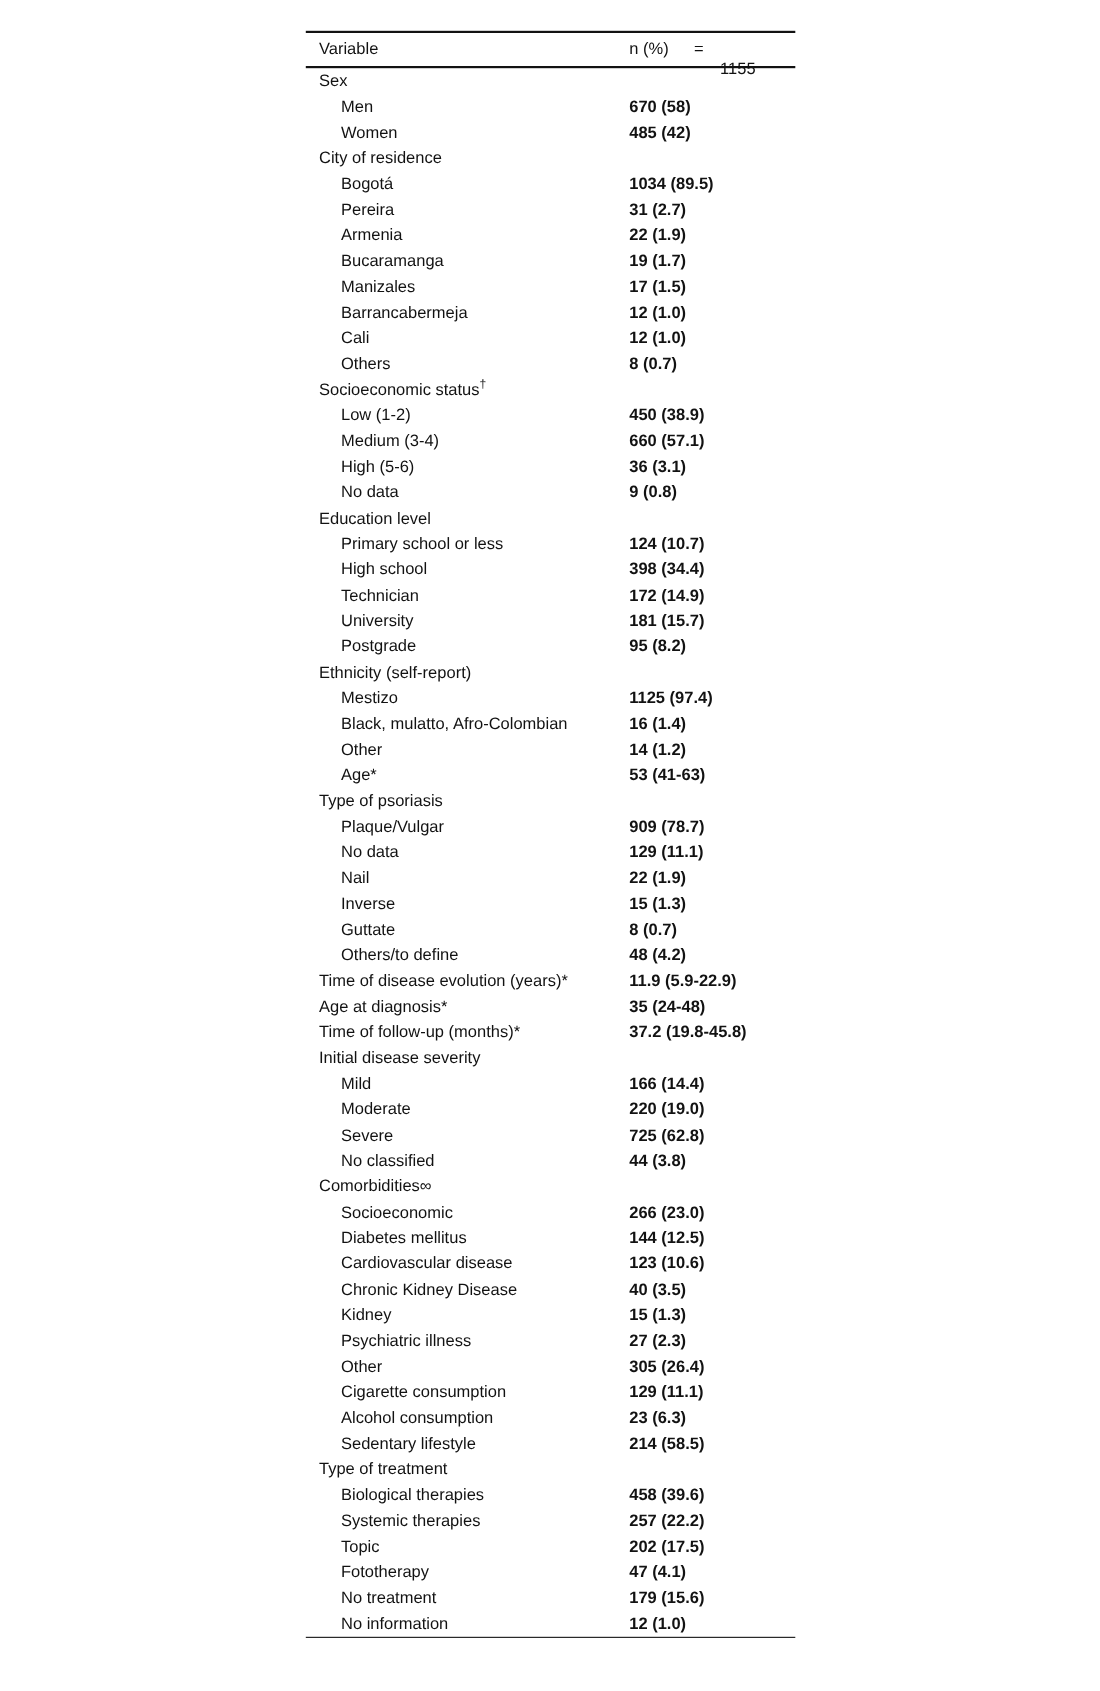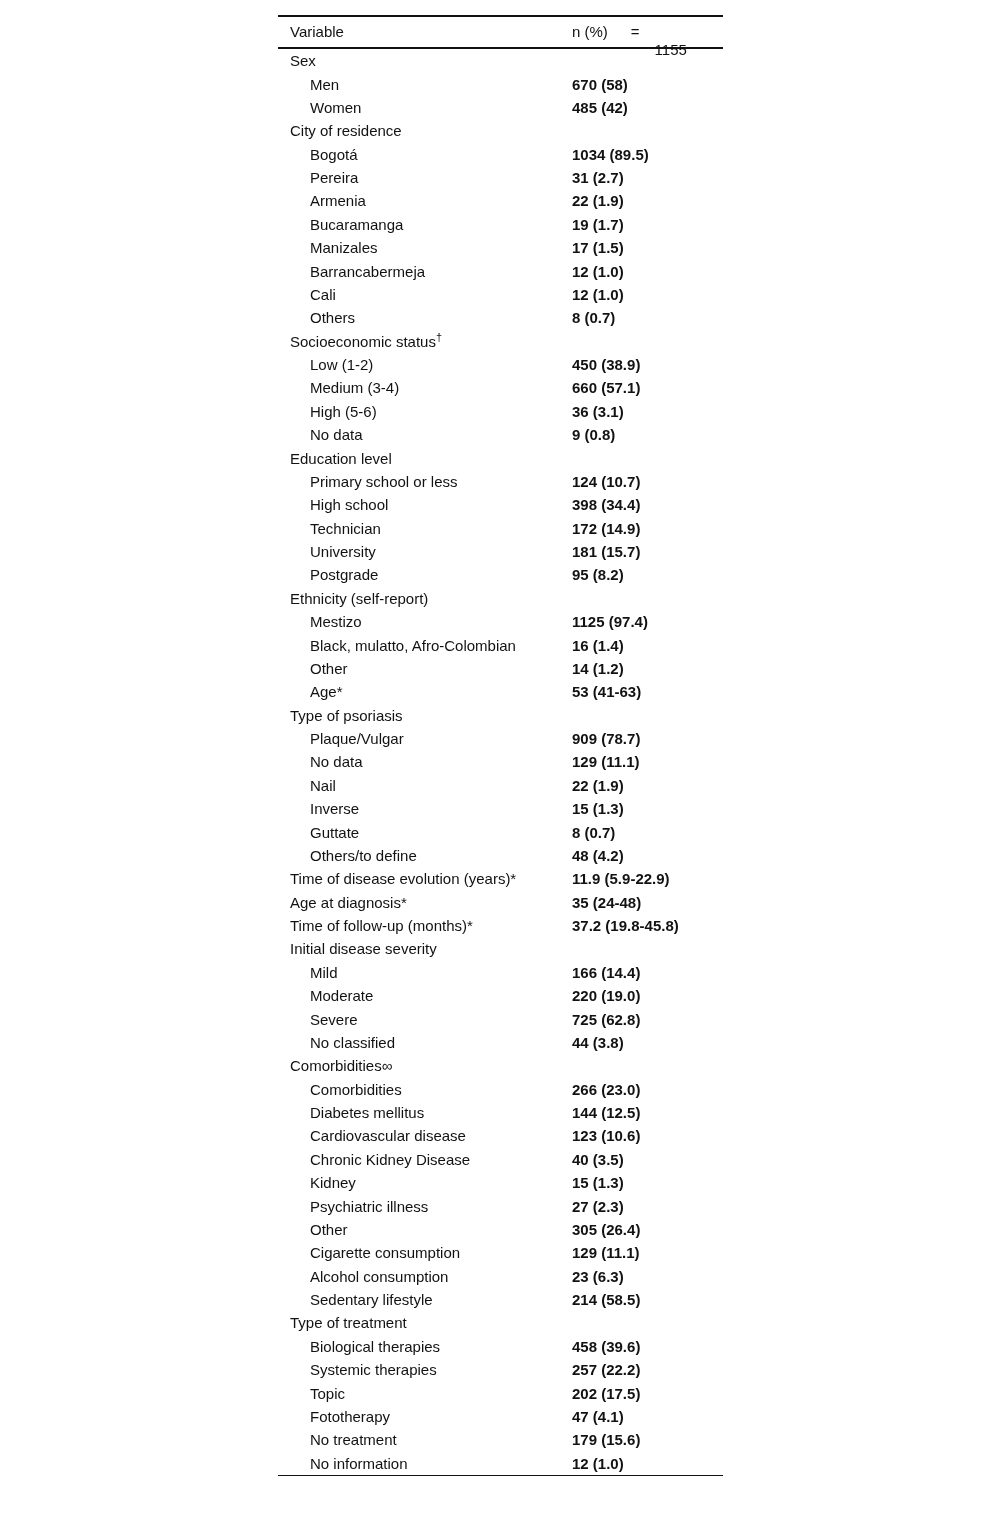--- a/index.html
+++ b/index.html
@@ -7,21 +7,21 @@
     width: 1000px; height: 1537px;
     background: #ffffff;
     color: #121212;
     font-family: "Liberation Sans", sans-serif;
     font-size: 15px;
     position: relative;
     overflow: hidden;
   }
   .table-wrap {
     position: absolute;
-    left: 278px; top: 15px;
+    left: 278px; top: 28px;
     width: 445px;
   }
   .rule { background: #121212; width: 100%; }
   .rule-top { height: 1.5px; }
   .rule-mid { height: 2.5px; }
   .rule-bottom { height: 1.5px; }
   .thead {
     height: 30px;
     display: flex;
     align-items: center;
@@ -232,21 +232,21 @@
         <span class="val">725 (62.8)</span>
       </div>
       <div class="row">
         <span class="var">No classified</span>
         <span class="val">44 (3.8)</span>
       </div>
       <div class="row section">
         <span class="var">Comorbidities∞</span>
       </div>
       <div class="row">
-        <span class="var">Comorbidities</span>
+        <span class="var">Socioeconomic</span>
         <span class="val">266 (23.0)</span>
       </div>
       <div class="row">
         <span class="var">Diabetes mellitus</span>
         <span class="val">144 (12.5)</span>
       </div>
       <div class="row">
         <span class="var">Cardiovascular disease</span>
         <span class="val">123 (10.6)</span>
       </div>

